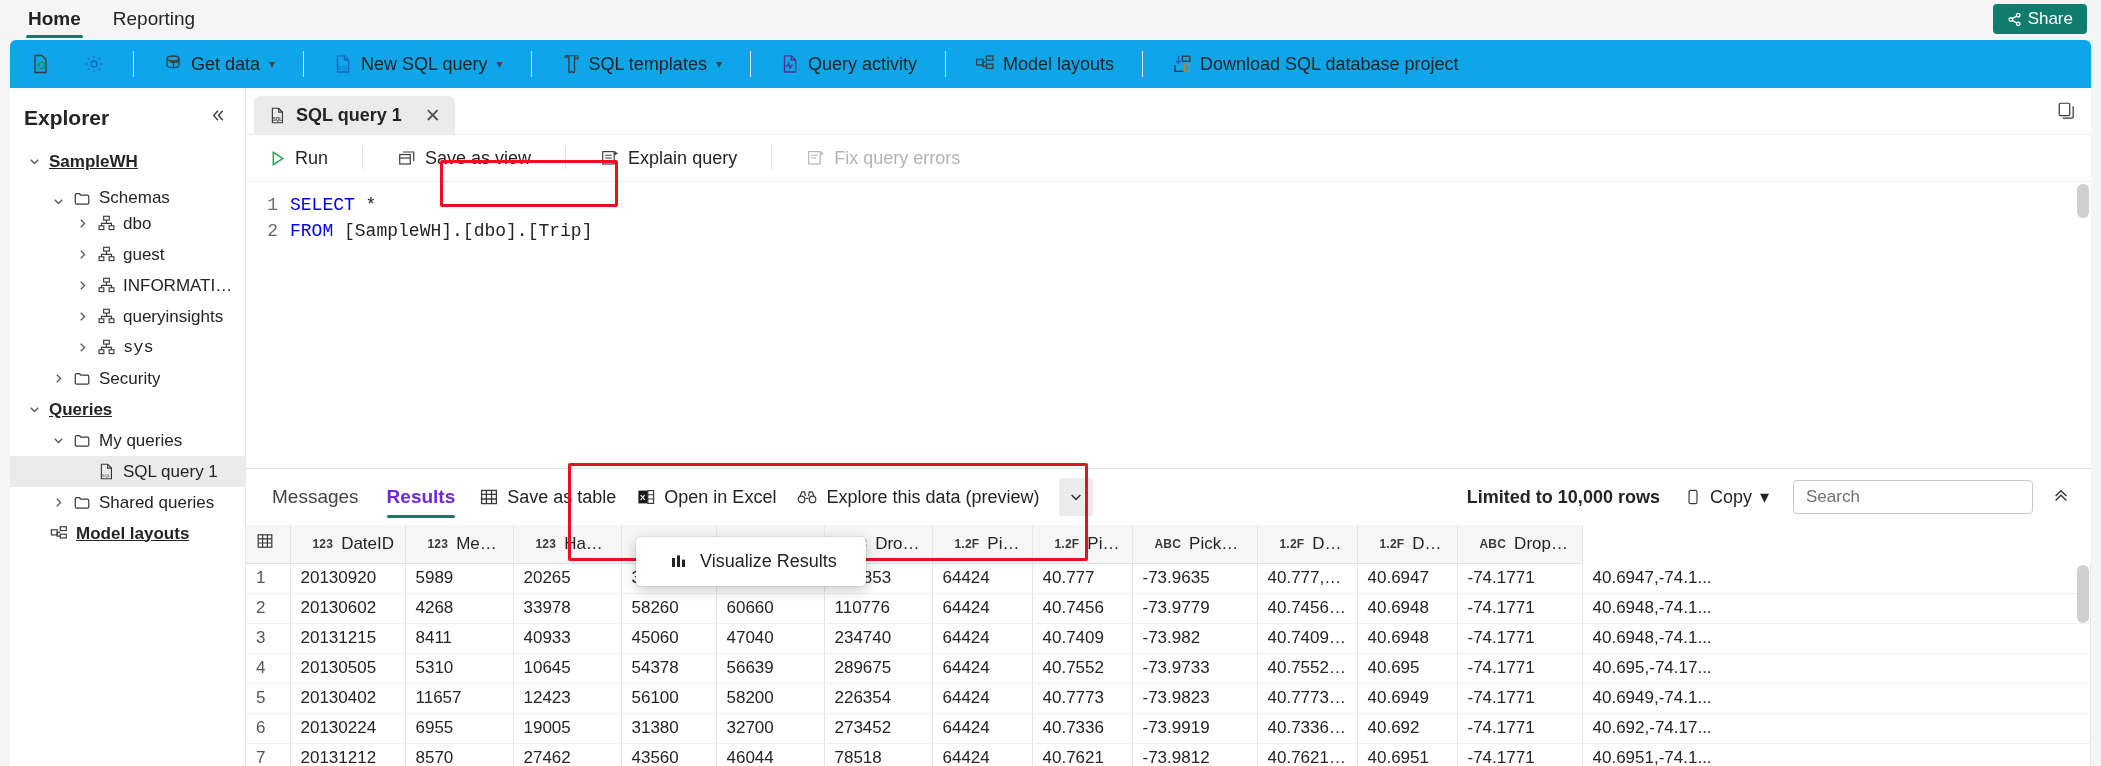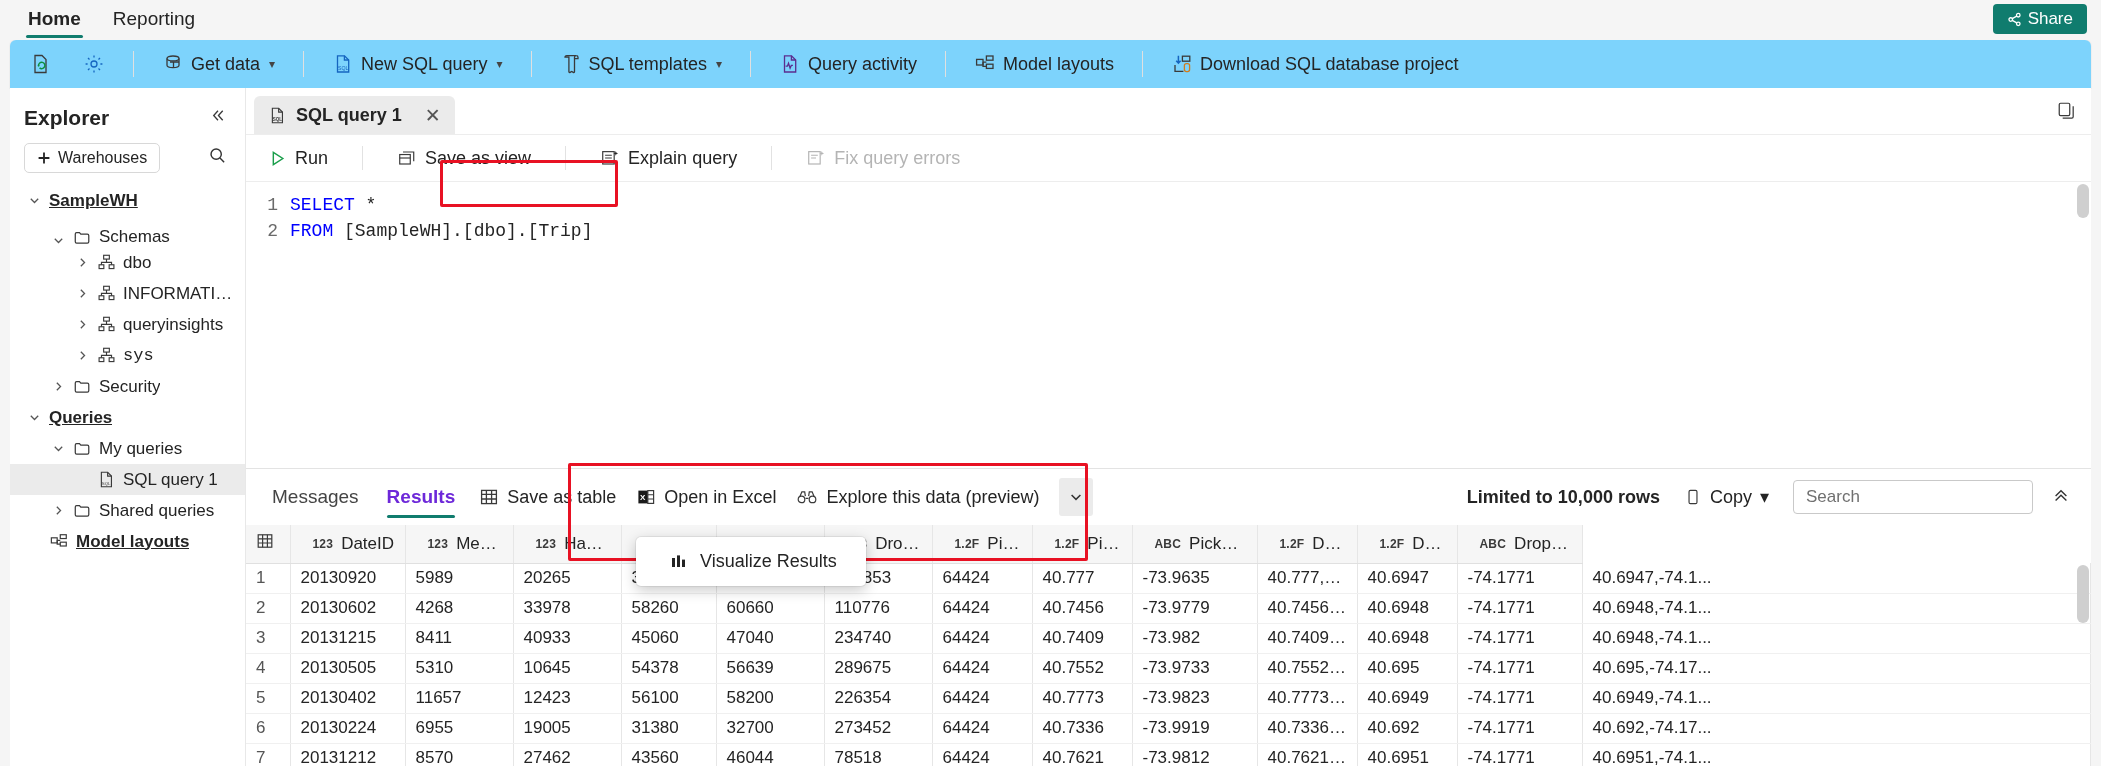--- a/index.html
+++ b/index.html
@@ -31,21 +31,21 @@
   .share-btn {
     position:absolute; right:14px; top:4px;
     background:#107c6e; color:#fff; border:none; border-radius:4px;
     height:30px; padding:0 14px; font-size:17px; cursor:pointer;
     display:flex; align-items:center; gap:6px;
     font-family:"Liberation Sans", sans-serif;
   }
 
   
   .command-bar {
-    margin:0 10px; height:48px; background:#7dd3fc;
+    margin:0 10px; height:48px; background:#0ea5e9;
     border-radius:6px 6px 0 0;
     display:flex; align-items:center; padding:0 10px; gap:11px;
     box-shadow:0 0 0 1px #eee;
     text-align:center;
   }
   .cmd {
     display:flex; align-items:center; gap:7px; height:36px;
     padding:0 10px; border-radius:4px; cursor:pointer; font-size:18px;
     white-space:nowrap; color:#242424;
   }
@@ -362,36 +362,20 @@
 
   <div class="explorer">
     <div class="explorer-head">
       <div class="explorer-title">Explorer</div>
       <div class="collapse-btn">
         <svg width="19" height="19" viewBox="0 0 20 20" fill="none" stroke="#3a3a3a" stroke-width="1.4">
           <path d="M10.5 5 6 10l4.5 5M15.5 5 11 10l4.5 5"></path>
         </svg>
       </div>
     </div>
-    <div class="explorer-actions">
-      <button class="warehouses-btn">
-        <span class="icon">
-          <svg width="14" height="14" viewBox="0 0 14 14" fill="none" stroke="#242424" stroke-width="1.8">
-            <path d="M7 1.6v10.8M1.6 7h10.8"></path>
-          </svg>
-        </span>
-        <span>Warehouses</span>
-      </button>
-      <div class="search-icon-btn">
-        <svg width="19" height="19" viewBox="0 0 20 20" fill="none" stroke="#333" stroke-width="1.5">
-          <circle cx="8.6" cy="8.6" r="5.4"></circle>
-            <path d="M12.6 12.6 17 17"></path>
-        </svg>
-      </div>
-    </div>
     <div class="tree" id="tree-container">
         <div class="tree-row bold" style="padding-left: 16px;">
           <span class="twisty">
             <svg width="13" height="13" viewBox="0 0 14 14" fill="none" stroke="#555" stroke-width="1.4">
               <path d="M3 5.2 7 9.2 11 5.2"></path>
             </svg>
           </span>
           <span class="tree-label">SampleWH</span>
         </div>
         <div class="tree-row" style="padding-left: 40px; align-items: flex-end;">
@@ -415,20 +399,36 @@
           </span>
           <span class="icon">
             <svg width="19" height="19" viewBox="0 0 20 20" fill="none" stroke="#3a3a3a" stroke-width="1.2">
               <rect x="7" y="2.4" width="6" height="4"></rect>
               <rect x="2.2" y="12.4" width="5" height="4"></rect>
               <rect x="12.8" y="12.4" width="5" height="4"></rect>
               <path d="M10 6.4v3.4M4.7 12.4V9.8h10.6v2.6M4.7 9.8h10.6"></path>
             </svg>
           </span>
           <span class="tree-label">dbo</span>
+        </div>
+        <div class="tree-row" style="padding-left: 64px;">
+          <span class="twisty">
+            <svg width="13" height="13" viewBox="0 0 14 14" fill="none" stroke="#555" stroke-width="1.4">
+              <path d="M5.2 3 9.2 7 5.2 11"></path>
+            </svg>
+          </span>
+          <span class="icon">
+            <svg width="19" height="19" viewBox="0 0 20 20" fill="none" stroke="#3a3a3a" stroke-width="1.2">
+              <rect x="7" y="2.4" width="6" height="4"></rect>
+              <rect x="2.2" y="12.4" width="5" height="4"></rect>
+              <rect x="12.8" y="12.4" width="5" height="4"></rect>
+              <path d="M10 6.4v3.4M4.7 12.4V9.8h10.6v2.6M4.7 9.8h10.6"></path>
+            </svg>
+          </span>
+          <span class="tree-label">guest</span>
         </div>
         <div class="tree-row" style="padding-left: 64px;">
           <span class="twisty">
             <svg width="13" height="13" viewBox="0 0 14 14" fill="none" stroke="#555" stroke-width="1.4">
               <path d="M5.2 3 9.2 7 5.2 11"></path>
             </svg>
           </span>
           <span class="icon">
             <svg width="19" height="19" viewBox="0 0 20 20" fill="none" stroke="#3a3a3a" stroke-width="1.2">
               <rect x="7" y="2.4" width="6" height="4"></rect>

